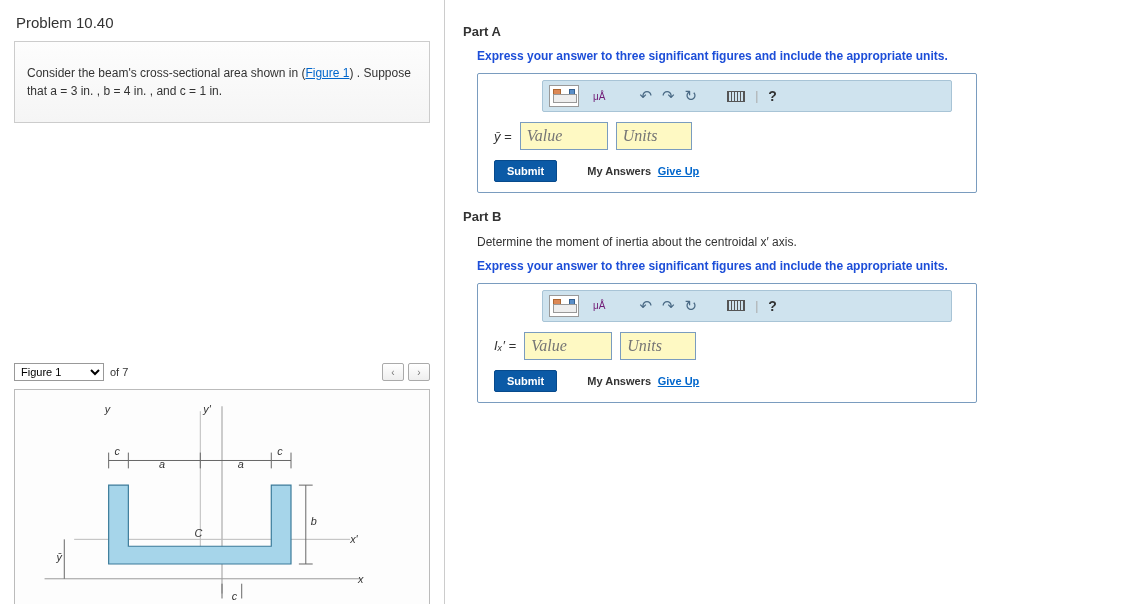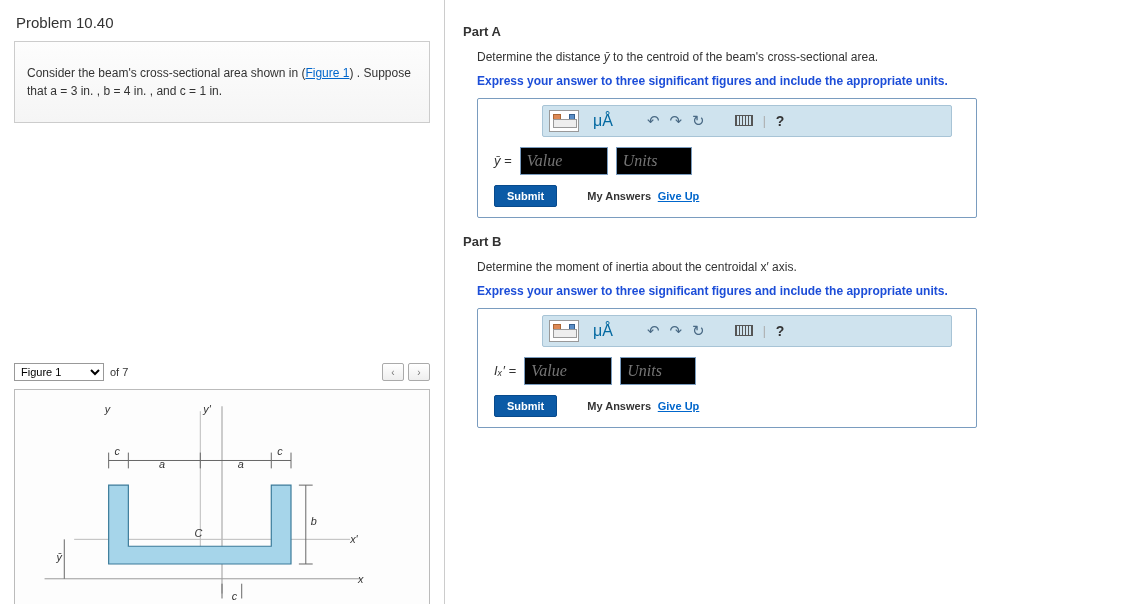--- a/index.html
+++ b/index.html
@@ -136,21 +136,21 @@
   .tb-template::before {
     content:""; position:absolute; left:3px; top:3px; width:6px; height:6px; background:#d85; border:1px solid #a63;
   }
   .tb-template::after {
     content:""; position:absolute; left:3px; bottom:3px; width:22px; height:7px; background:#eee; border:1px solid #999;
   }
   .tb-template .sq2 {
     position:absolute; right:3px; top:3px; width:6px; height:6px; background:#5a8ec7; border:1px solid #35608f;
   }
   .tb-mua {
-    font-size: 16px; color: #0369a1;
+    font-size: 10px; color: #701a75;
     padding: 0 4px;
   }
   .tb-redo, .tb-undo, .tb-reset { font-size: 15px; color:#4a6a85; }
   .tb-keyb {
     width: 18px; height: 11px; border:1px solid #555;
     background: repeating-linear-gradient(90deg,#555 0 1px, transparent 1px 3px);
   }
   .tb-pipe { color:#aaa; }
   .tb-help { font-weight:bold; font-size:14px; color:#333; }
 
@@ -162,21 +162,21 @@
   }
   .var-label { font-size: 13px; font-style: italic; color:#333; }
   .value-input, .units-input {
     border: 1px solid #7a9cbf;
     height: 28px;
     font-size: 16px;
     font-style: italic;
     font-family: Georgia, serif;
     color: #888;
     padding: 2px 6px;
-    background: #000000;
+    background: #fef9c3;
   }
   .value-input { width: 88px; }
   .units-input { width: 76px; }
   .submit-row {
     display: flex;
     align-items: center;
     gap: 30px;
     margin-top: 10px;
     margin-left: 8px;
   }
@@ -254,23 +254,20 @@
       <line x1="50" y1="150" x2="50" y2="190" stroke="#666"></line>
       <line x1="210" y1="195" x2="210" y2="210" stroke="#666"></line>
       <line x1="230" y1="195" x2="230" y2="210" stroke="#666"></line>
     </svg>
   </div>
 </div>
 
 <div class="right-col">
 
   <div class="part-title">Part A</div>
-  <div class="part-text">
-    <span>Determine the distance </span><span class="ybar">ȳ</span><span> to the centroid of the beam's cross-sectional area.</span>
-  </div>
   <div class="part-instr">Express your answer to three significant figures and include the appropriate units.</div>
 
   <div class="answer-box">
     <div class="toolbar">
       <div class="tb-btn">
           <div class="tb-template">
             <div class="sq2"></div>
           </div>
         </div>
       <div class="tb-btn tb-mua">μÅ</div>

